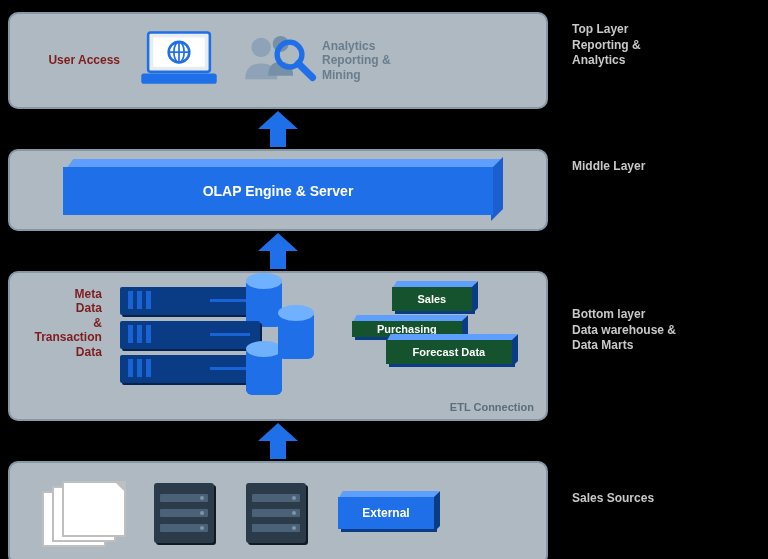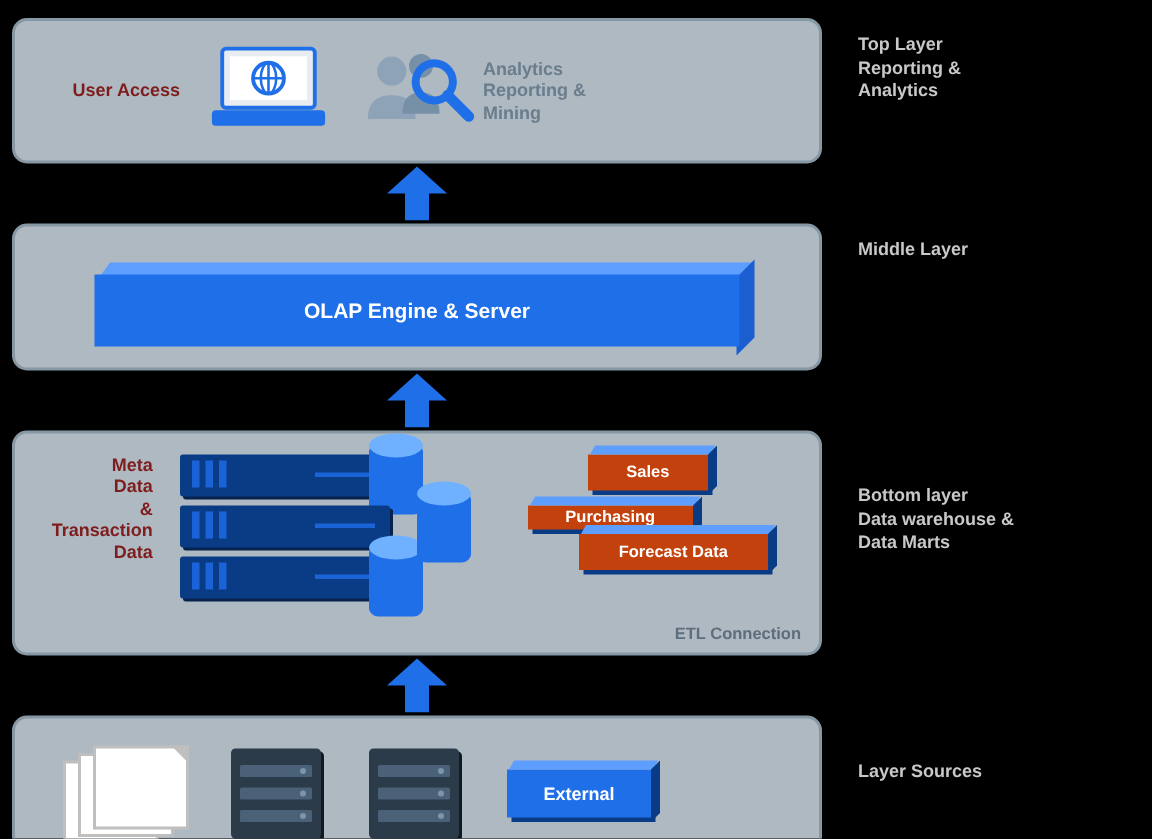--- a/index.html
+++ b/index.html
@@ -47,21 +47,21 @@
     color: #6a7d8c;
     font-weight: 600;
     line-height: 1.2;
   }
   
   .top-inner { display: flex; align-items: center; gap: 14px; padding: 4px 6px; }
   .laptop { width: 90px; }
   .group-icon { width: 70px; }
   
   .olap-wrap { display:flex; justify-content:center; padding: 6px 0 4px; }
-  .olap-3d { position: relative; width: 430px; height: 48px; margin-top: 16px; }
+  .olap-3d { position: relative; width: 430px; height: 48px; }
   .olap-top {
     position:absolute; left:6px; right:-6px; top:-8px; height:12px;
     background:#5e9eff; transform: skewX(-36deg);
   }
   .olap-side {
     position:absolute; right:-10px; top:-4px; width:12px; bottom:0;
     background:#1b5ed0; transform: skewY(-45deg);
   }
   .olap-front {
     position:absolute; inset:0; background:#1e6fe8;
@@ -93,21 +93,21 @@
     content:""; position:absolute; left:0; right:0; top:-8px; height:16px;
     background:#6fb0ff; border-radius:50%;
   }
   .disk::after {
     content:""; position:absolute; left:0; right:0; bottom:-2px; height:10px;
     background:#1e6fe8; border-radius:0 0 6px 6px;
   }
   .disk-on-server { position:absolute; right:-22px; }
   .mart-area{ position:relative; width:200px; height:100px; }
   .mart {
-    position:absolute; background:#c2410c; color:#fff; font-weight:600;
+    position:absolute; background:#14532d; color:#fff; font-weight:600;
     font-size:11px; display:flex; align-items:center; justify-content:center;
     box-shadow: 3px 3px 0 #0a3c86;
     padding: 0 10px;
     text-align: right;
   }
   .mart.top3d::before{
     content:""; position:absolute; left:3px; right:-3px; top:-6px; height:6px;
     background:#5e9eff; transform:skewX(-30deg);
   }
   .mart.top3d::after{
@@ -306,15 +306,15 @@
         </div>
       <div class="srv-dark">
           <div></div>
           <div></div>
           <div></div>
         </div>
       <div class="ext-block">External</div>
     </div>
   </div>
   <div class="side-label" style="padding-top:30px;">
-    <div>Layer Sources</div>
+    <div>Sales Sources</div>
   </div>
 </div>
 
 </body></html>

